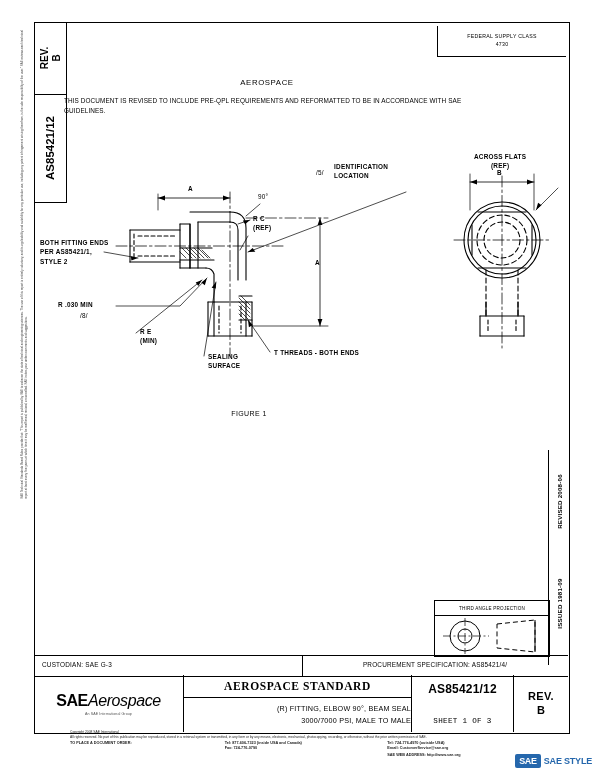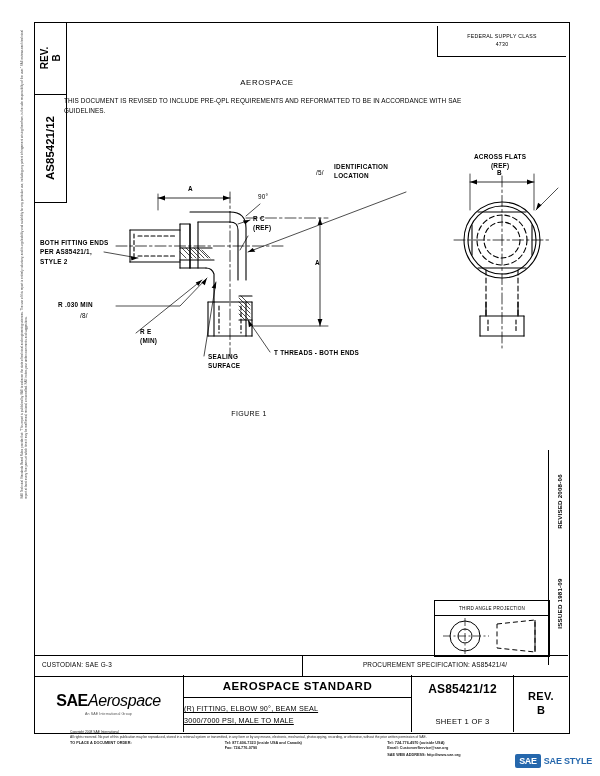--- a/index.html
+++ b/index.html
@@ -55,24 +55,24 @@
   .proc{position:absolute;left:268px;top:5px;width:266px;text-align:center;font-size:6.4px;letter-spacing:.2px;}
 
   
   .tb{position:absolute;left:34px;top:675px;width:534px;height:57px;display:flex;}
   .tb .cell{border-right:1.4px solid #000;height:100%;box-sizing:border-box;position:relative;}
   .tb .c-logo{width:150px;display:flex;flex-direction:column;align-items:center;justify-content:center;}
   .tb .c-title{width:228px;display:flex;flex-direction:column;}
   .tb .c-num{width:102px;display:flex;flex-direction:column;align-items:center;justify-content:center;}
   .tb .c-rev{width:54px;border-right:none;display:flex;flex-direction:column;align-items:center;justify-content:center;}
   .as-title{height:22px;border-bottom:1.2px solid #000;display:flex;align-items:center;justify-content:center;
-            font-size:11.5px;font-weight:bold;letter-spacing:.6px;}
-  .as-sub{flex:1;display:flex;flex-direction:column;align-items:flex-start;justify-content:center;font-size:7.2px;line-height:1.65;letter-spacing:.2px;text-decoration:underline;}
+            font-size:11.5px;font-weight:bold;letter-spacing:.6px;font-family:Liberation Serif, serif;}
+  .as-sub{flex:1;display:flex;flex-direction:column;align-items:flex-end;justify-content:center;font-size:7.2px;line-height:1.65;letter-spacing:.2px;}
   .docnum{font-size:12px;font-weight:bold;letter-spacing:.2px;}
-  .sheet-of{font-size:7.6px;letter-spacing:.3px;margin-top:21px;}
+  .sheet-of{font-size:7.6px;letter-spacing:.3px;margin-top:21px;font-family:Liberation Mono, monospace;}
   .revw{font-size:11px;font-weight:bold;letter-spacing:.3px;line-height:1.25;text-align:center;}
 
   .sae-logo{font-size:16px;font-weight:bold;letter-spacing:-.4px;display:flex;align-items:baseline;}
   .sae-logo .s1{font-weight:bold;}
   .sae-logo .s2{font-style:italic;font-weight:normal;}
   .sae-tag{font-size:3.6px;color:#555;margin-top:2px;letter-spacing:.1px;}
 
   
   .legal{position:absolute;left:70px;top:730px;width:470px;font-size:3.3px;line-height:1.45;color:#222;}
   .legal .bold{font-weight:bold;font-size:3.8px;}

